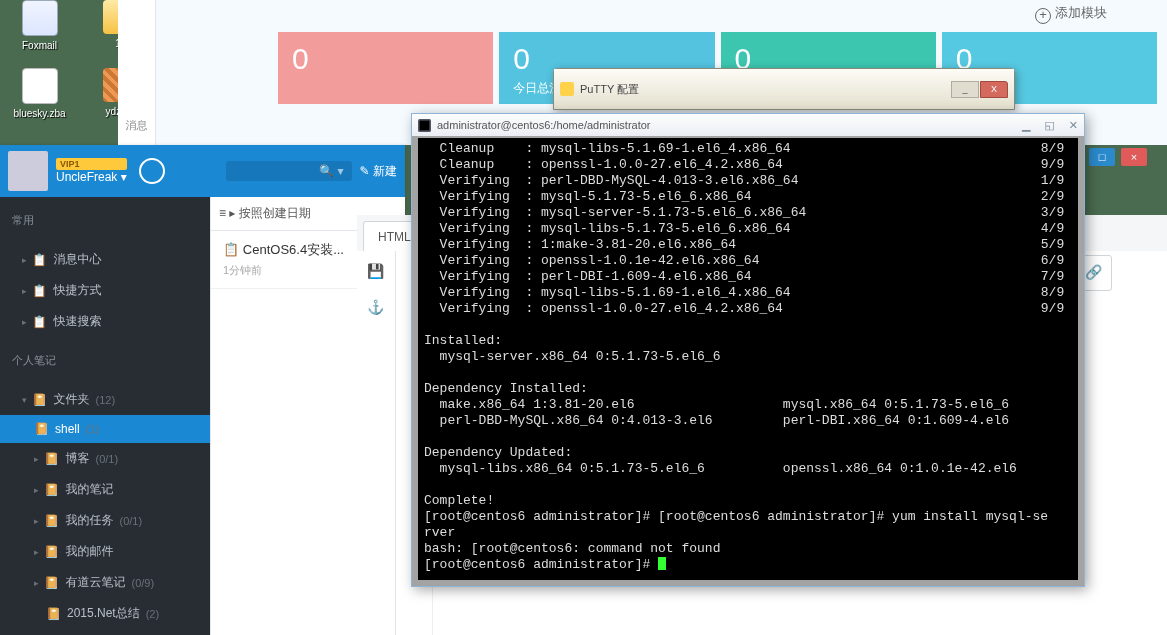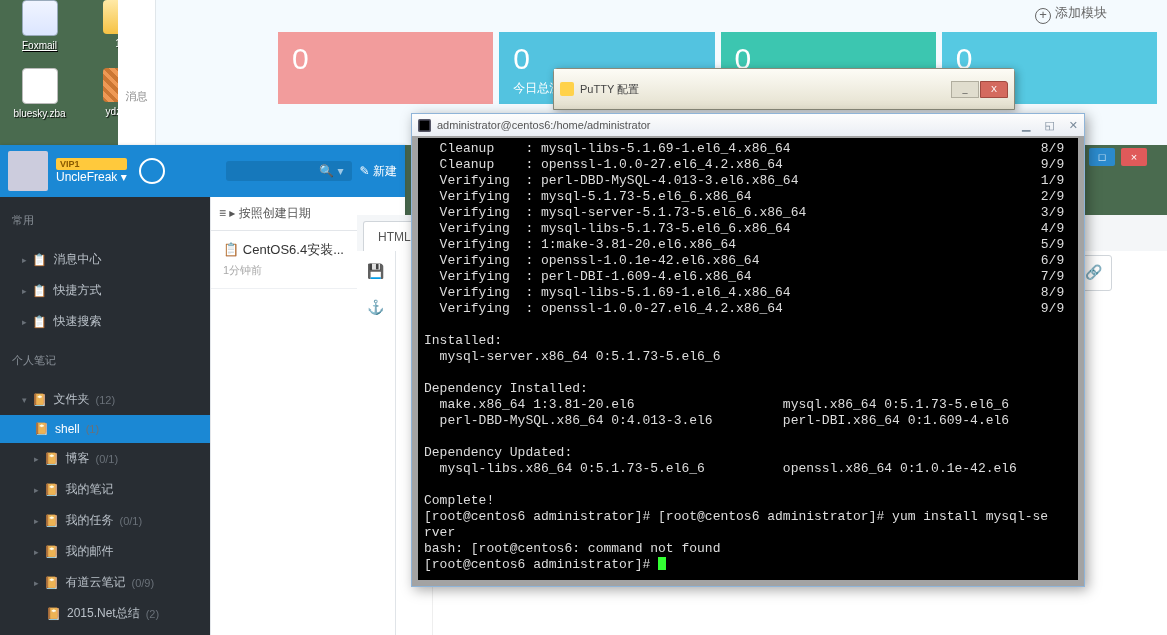--- a/index.html
+++ b/index.html
@@ -4,21 +4,21 @@
 <style>
 html,body{margin:0;padding:0;font-family:"Microsoft YaHei",Arial,sans-serif;font-size:12px;background:#e8ecef;width:1167px;height:635px;overflow:hidden;position:relative}
 .desktop{position:absolute;inset:0;background:#4a6b4f}
 .d-icon{position:absolute;width:55px;text-align:center;color:#fff;font-size:10px;text-shadow:1px 1px 1px #000}
 .d-icon .ico{width:34px;height:34px;margin:0 auto 4px;background:#fff;border-radius:4px}
 .d-icon .ico.mail{background:linear-gradient(#f0f4ff,#dce6ff);border:1px solid #9ab}
 .d-icon .ico.folder{background:linear-gradient(#ffe9a6,#f6c244)}
 .d-icon .ico.file{background:#fff;border:1px solid #bbb;position:relative}
 .d-icon .ico.zip{background:repeating-linear-gradient(45deg,#c73,#c73 4px,#e95 4px,#e95 8px)}
 .dash{position:absolute;left:118px;top:0;right:0;height:145px;background:#f4fafe}
-.dash .msgcol{width:38px;height:145px;float:left;background:#fff;border-right:1px solid #e0e6ea;text-align:center;color:#888;padding-top:89px;box-sizing:border-box;font-size:11px}
+.dash .msgcol{width:38px;height:145px;float:left;background:#fff;border-right:1px solid #e0e6ea;text-align:center;color:#888;padding-top:118px;box-sizing:border-box;font-size:11px}
 .dash .addmod{position:absolute;right:60px;top:4px;font-size:13px;color:#666}
 .dash .addmod .plus{display:inline-block;width:14px;height:14px;border:1.5px solid #666;border-radius:50%;text-align:center;line-height:12px;margin-right:4px;vertical-align:-2px}
 .dash .cards{position:absolute;left:160px;top:32px;right:10px;display:flex;gap:6px}
 .card{flex:1;height:72px;color:#fff;padding:12px 14px;box-sizing:border-box}
 .card .num{font-size:30px;font-weight:300;line-height:1}
 .card .lbl{font-size:12px;margin-top:6px}
 .c0{background:#f29c9c}.c1{background:#53c3e0}.c2{background:#3cc6b0}.c3{background:#56c9e2}
 .ynote{position:absolute;left:0;top:145px;width:405px;bottom:0;background:#a3a3a3;box-shadow:1px 0 3px rgba(0,0,0,.15)}
 .yn-hdr{height:52px;background:#1b88d4;color:#fff;display:flex;align-items:center;padding:0 8px;gap:8px}
 .yn-hdr .ava{width:40px;height:40px;background:#ccd;border-radius:2px}
@@ -71,21 +71,21 @@
 .mmx .mx{background:#2b8acc}
 .mmx .cl{background:#e05a5a}
 .farico{position:absolute;right:55px;top:255px;width:34px;height:34px;border:1px solid #d0d5da;border-radius:3px;text-align:center;line-height:32px;color:#888;font-size:14px;background:#fff}
 </style>
 </head>
 <body>
 
 <div class="desktop"></div>
 
 <div id="dicons">
-    <div class="d-icon" style="left: 12px; top: 0px; text-decoration: underline;">
+    <div class="d-icon" style="left: 12px; top: 0px;">
       <div class="ico mail"></div>
       <div>Foxmail</div>
     </div>
     <div class="d-icon" style="left: 92px; top: 0px;">
       <div class="ico folder"></div>
       <div>1.</div>
     </div>
     <div class="d-icon" style="left: 12px; top: 68px;">
       <div class="ico file"></div>
       <div>bluesky.zba</div>

